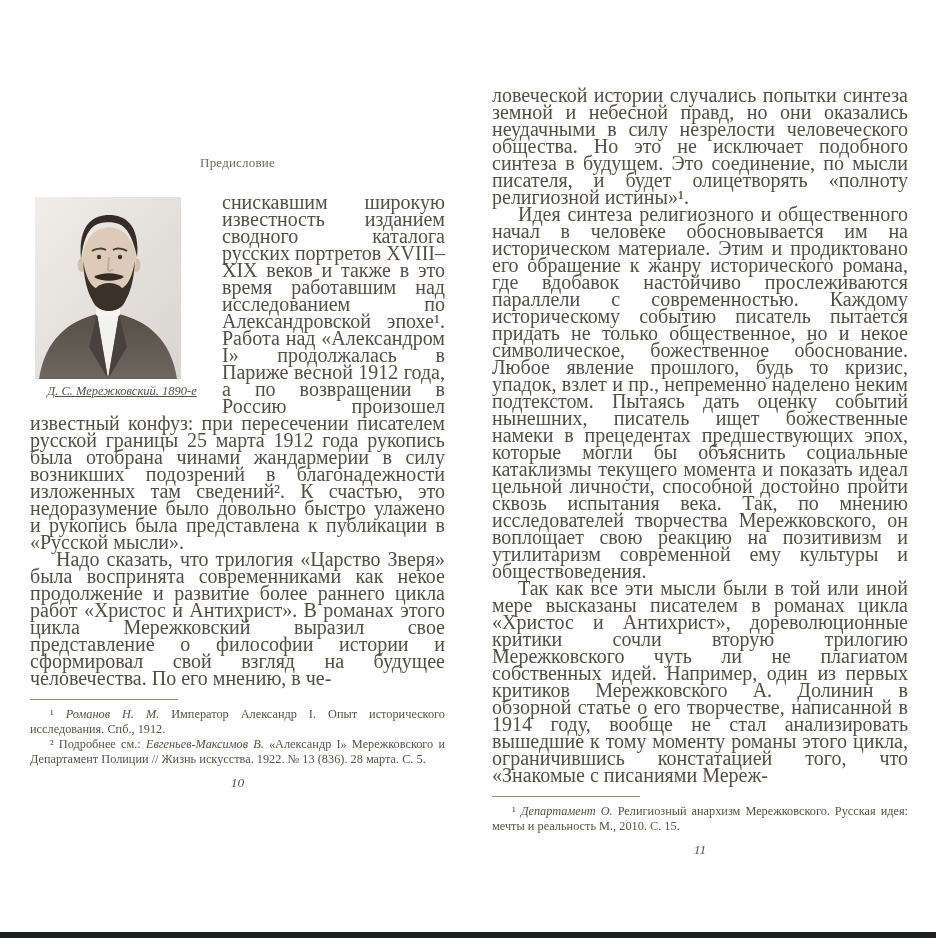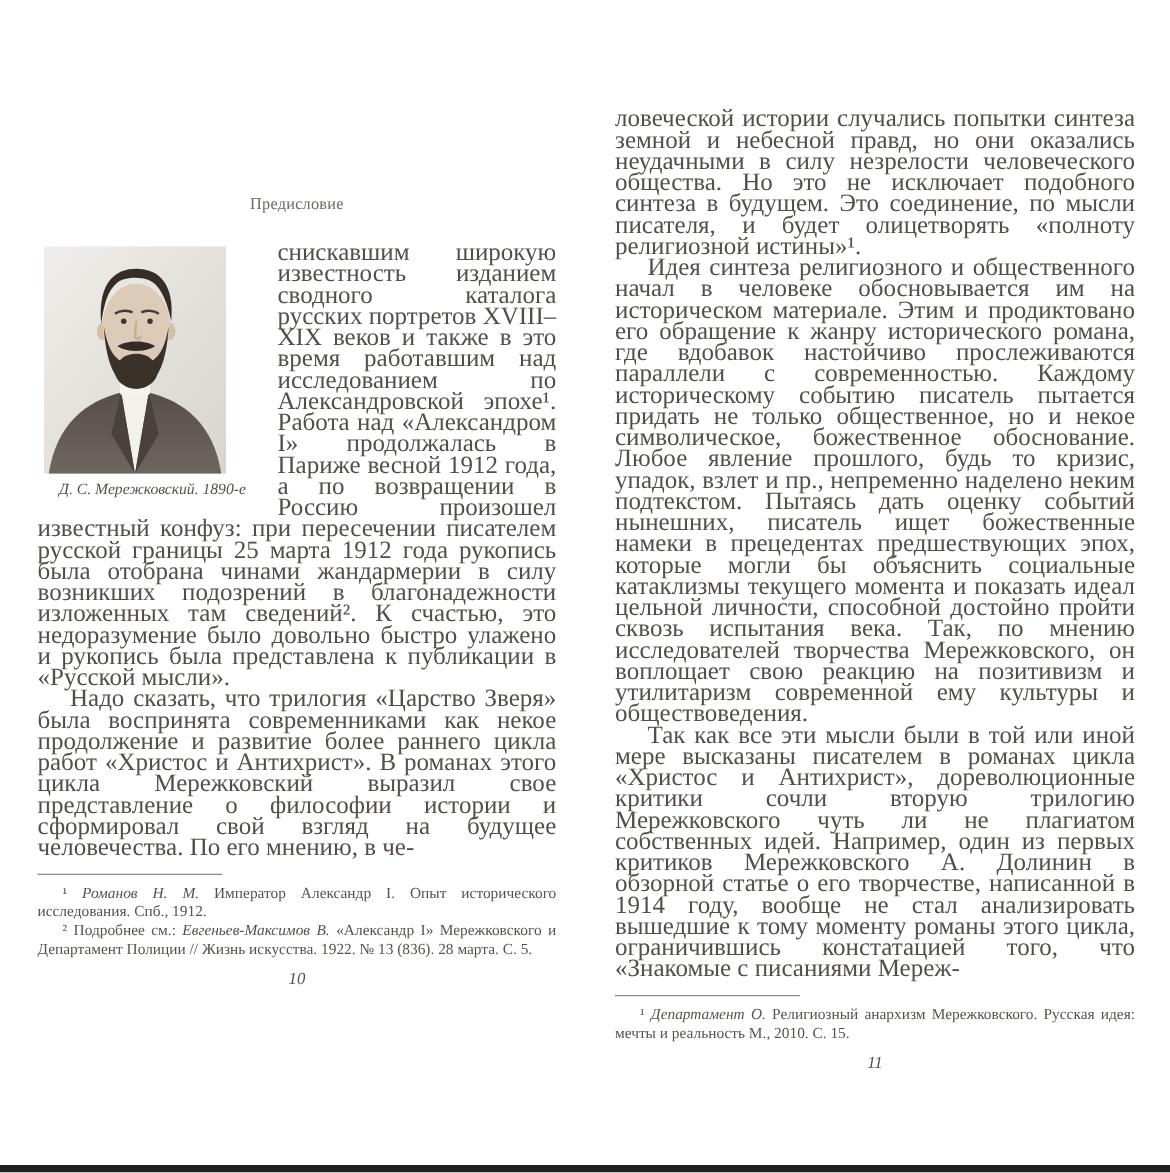--- a/index.html
+++ b/index.html
@@ -27,20 +27,21 @@
     font-size:20px;
     line-height:17px;
     text-align:justify;
     color:#534e4a;
   }
   .indent { text-indent:26px; }
   .portrait {
     float:left;
     width:174px;
     margin:3px 13px 6px 5px;
+    text-decoration:underline;
   }
   .portrait svg { display:block; width:146px; height:182px; }
   .portrait figcaption {
     font-size:12.5px;
     font-style:italic;
     text-align:center;
     margin-top:5px;
     color:#57524d;
     white-space:nowrap;
   }

